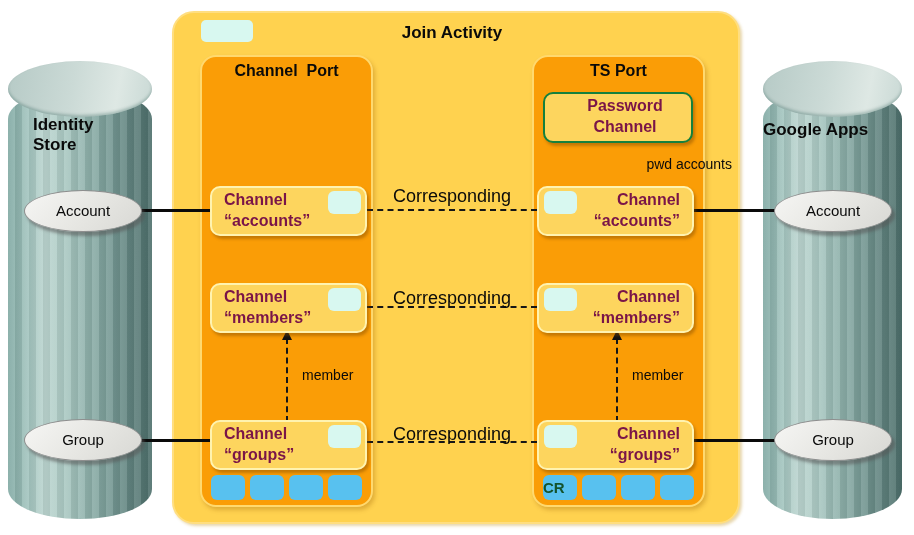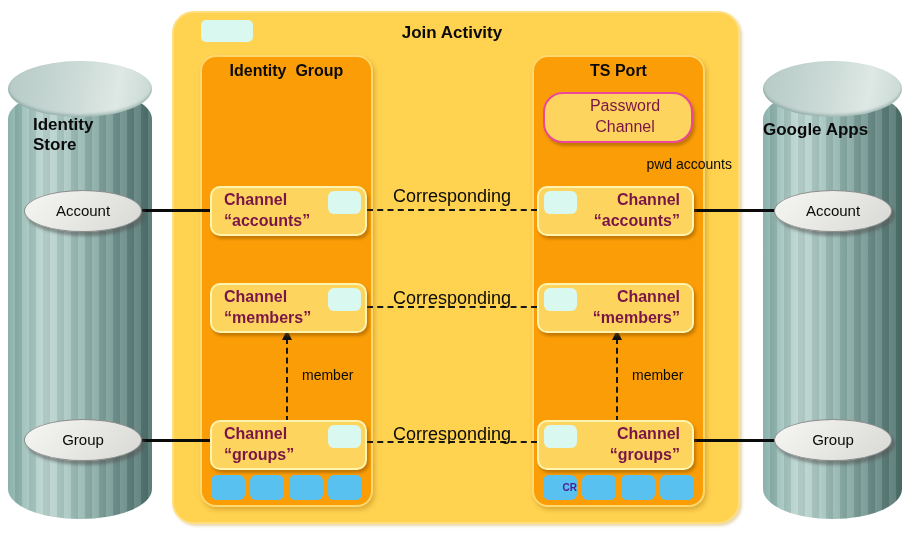--- a/index.html
+++ b/index.html
@@ -36,22 +36,22 @@
   }
   .activity-title {
     position:absolute; left:322px; top:23px; width:260px; text-align:center;
     font-weight:bold; font-size:17px; color:#0a0a0a;
   }
   .chip-pale {
     position:absolute; background:#D8F8F0; border-radius:5px;
   }
   .chip-blue {
     position:absolute; background:#58C1EF; border-radius:6px;
-    width:34px; height:25px; text-align:right;
-    font-weight:bold; font-size:10px; color:#4c1d95; line-height:25px;
+    width:34px; height:25px; text-align:left;
+    font-weight:bold; font-size:15px; color:#14532d; line-height:25px;
   }
 
   
   .port {
     position:absolute; top:55px; width:173px; height:452px;
     background:#FA9D06; border:2px solid #FFD96E; border-radius:16px;
     box-shadow:2px 3px 4px rgba(150,90,0,0.30);
   }
   .port-title {
     position:absolute; top:62px; width:173px; text-align:center;
@@ -66,23 +66,23 @@
     color:#7A1548; font-weight:bold; font-size:16px; line-height:1.3;
     padding-top:2px;
   }
   .chan.left-align  { text-align:left;  padding-left:12px; }
   .chan.right-align { text-align:right; padding-right:12px; }
   .chan .mini { position:absolute; width:33px; height:23px; background:#D8F8F0; border-radius:6px; top:3px; }
   .chan .mini.at-right { right:4px; }
   .chan .mini.at-left  { left:5px; }
   .pwd-box {
     position:absolute; left:543px; top:92px; width:150px; height:51px;
-    background:#FDD55E; border:2px solid #ec4899; border-radius:20px;
+    background:#FDD55E; border:2px solid #15803d; border-radius:10px;
     box-shadow:2px 3px 3px rgba(130,75,0,0.45);
-    color:#7A1548; font-weight:normal; font-size:16px; line-height:1.3;
+    color:#7A1548; font-weight:bold; font-size:16px; line-height:1.3;
     text-align:center; padding:2px 4px 0 18px;
   }
   .pwd-note {
     position:absolute; left:570px; top:156px; width:162px; text-align:right;
     font-size:14px; color:#0a0a0a;
   }
 
   
   .hline  { position:absolute; height:3px; background:#0a0a0a; }
   .dash-h { position:absolute; height:0; border-top:2px dashed #161616; }
@@ -116,21 +116,21 @@
   <div class="cyl-body" style="left:763px; top:89px; width:139px; height:430px;"></div>
   <div class="cyl-top" style="left:763px; top:61px; width:139px; height:56px;"></div>
   <div class="cyl-label" style="left:763px; top:120px; width:139px;">Google Apps</div>
 
   <div class="container"></div>
   <div class="chip-pale" style="left:201px; top:20px; width:52px; height:22px;"></div>
   <div class="activity-title">Join Activity</div>
 
   <div class="port" style="left:200px;"></div>
   <div class="port" style="left:532px;"></div>
-  <div class="port-title" style="left:200px;">Identity  Group</div>
+  <div class="port-title" style="left:200px;">Channel  Port</div>
   <div class="port-title" style="left:532px;">TS Port</div>
 
   <div class="pwd-box">Password Channel</div>
   <div class="pwd-note">pwd accounts</div>
 
   <div class="hline" style="left:118px; top:209px; width:96px;"></div>
   <div class="hline" style="left:118px; top:439px; width:96px;"></div>
   <div class="hline" style="left:692px; top:209px; width:92px;"></div>
   <div class="hline" style="left:692px; top:439px; width:92px;"></div>
 

